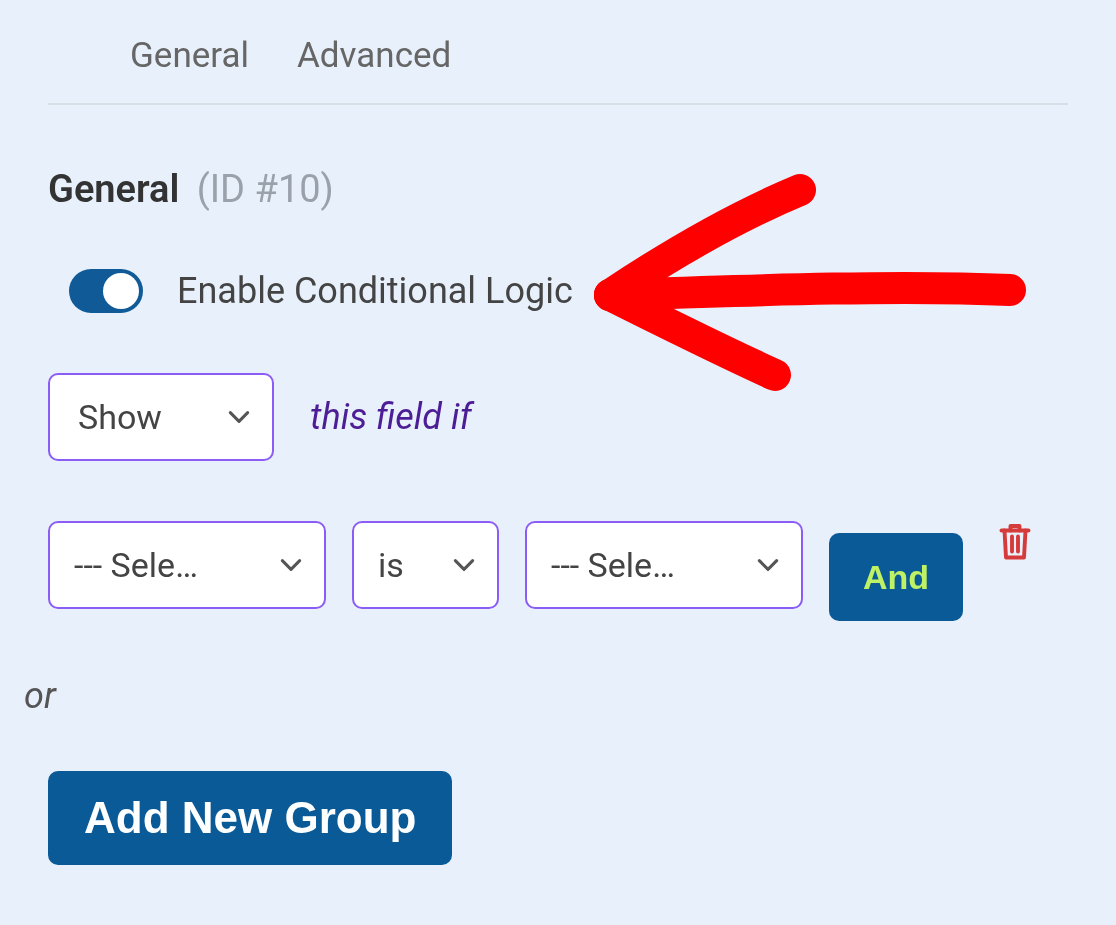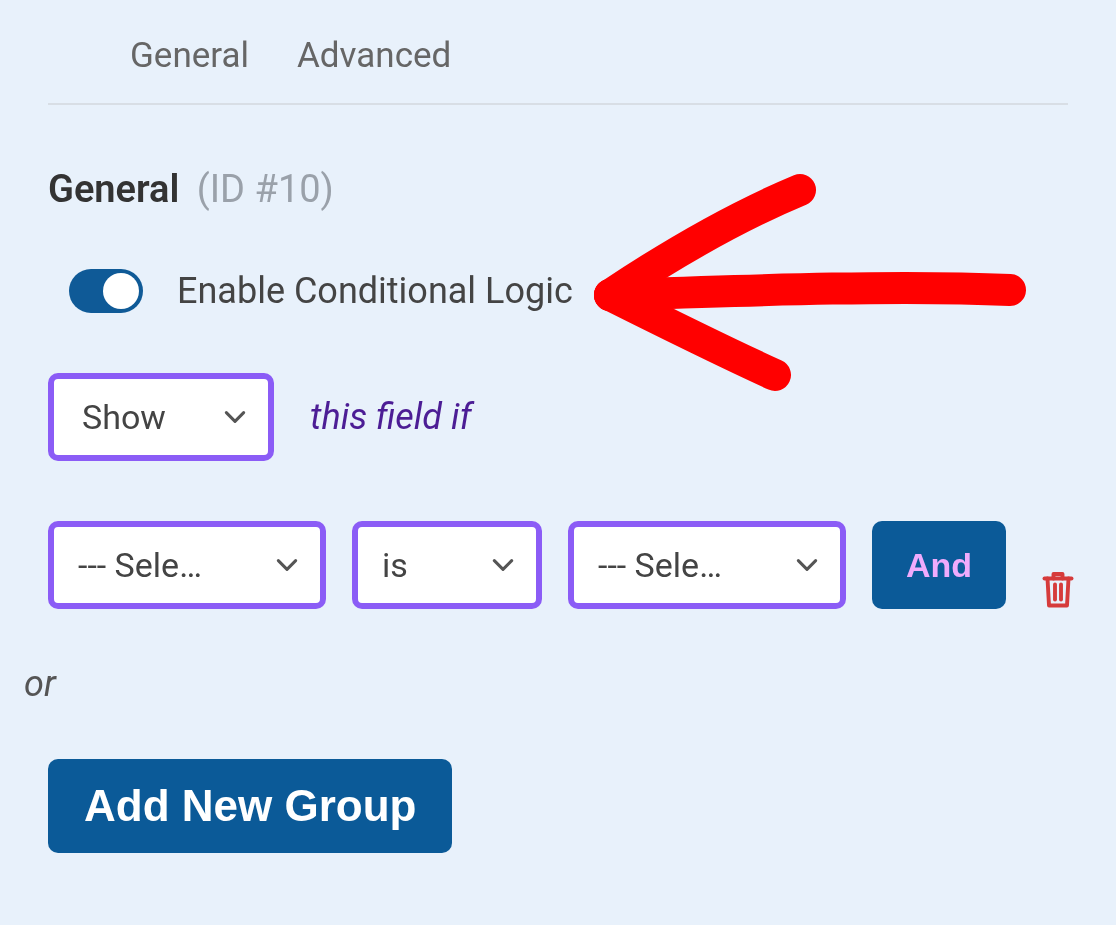--- a/index.html
+++ b/index.html
@@ -79,21 +79,21 @@
   }
   .toggle-label {
     font-size: 36px;
     color: #444;
   }
 
   
   .sel {
     position: relative;
     background: #fff;
-    border: 6px solid #8b5cf6;
+    border: 2px solid #8b5cf6;
     border-radius: 10px;
     height: 88px;
     display: flex;
     align-items: center;
     padding: 0 58px 0 24px;
     font-size: 34px;
     color: #444;
     cursor: pointer;
     flex-shrink: 0;
     overflow: hidden;
@@ -122,39 +122,40 @@
   .show-row .sel { width: 226px; padding-left: 28px; }
   .show-row .suffix {
     font-size: 36px;
     color: #4c1d95;
     font-style: italic;
   }
 
   
   .rule-row {
     display: flex;
-    align-items: flex-end;
+    align-items: flex-start;
     padding: 60px 0 0 48px;
     gap: 26px;
   }
   .rule-row .sel.field  { width: 278px; }
-  .rule-row .sel.op     { width: 190px; }
+  .rule-row .sel.op     { width: 147px; }
   .rule-row .sel.val    { width: 278px; }
 
   .btn-and {
     background: #0b5a98;
-    color: #f0abfc;
+    color: #bef264;
     font-size: 34px;
     font-weight: 600;
     height: 88px;
     border: none;
     border-radius: 10px;
     padding: 0 34px;
     cursor: pointer;
     flex-shrink: 0;
+    margin-top: 12px;
   }
 
   .trash {
     width: 36px;
     height: 40px;
     cursor: pointer;
     flex-shrink: 0;
     margin-left: 8px;
     display: flex;
     align-items: center;

